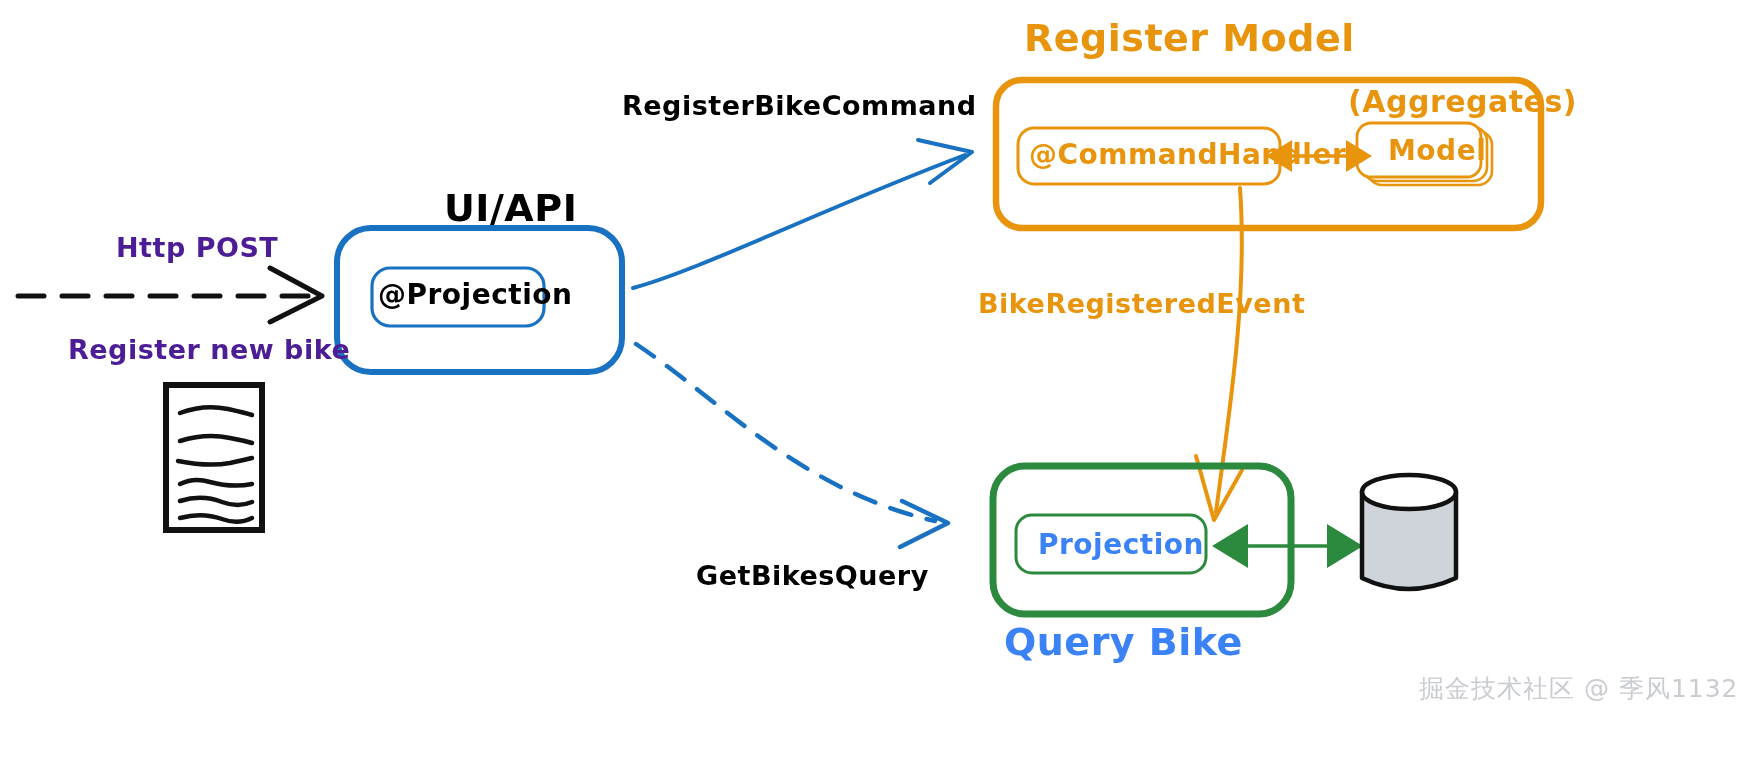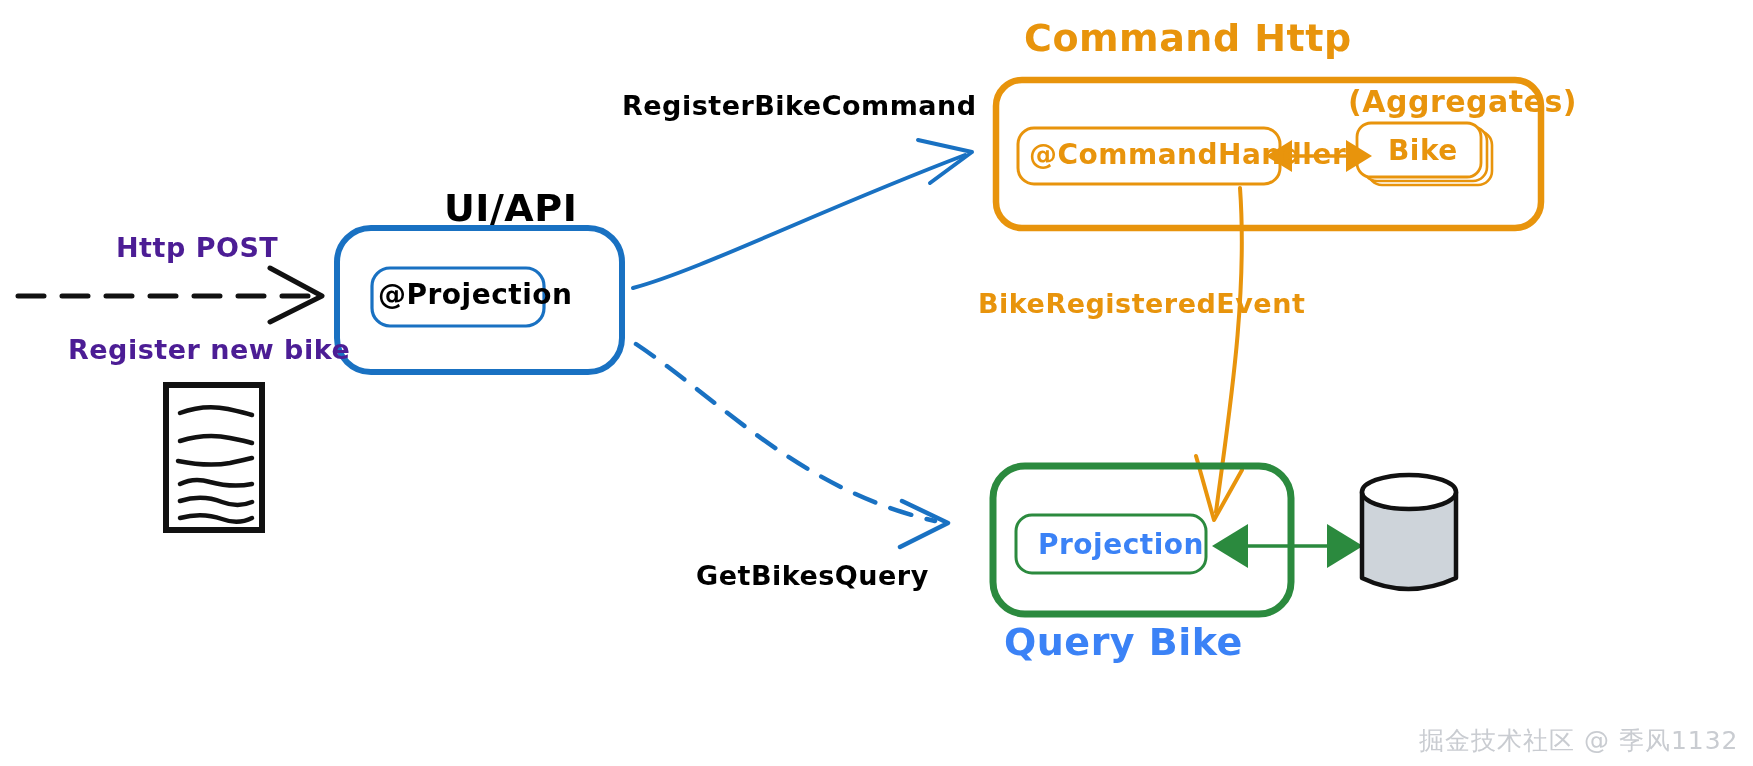--- a/index.html
+++ b/index.html
@@ -102,29 +102,29 @@
   <div class="lbl hand t-black title-sm" style="left:68px;top:334px;">Register new bike</div>
 
   <div class="lbl hand t-blue title-lg" style="left:444px;top:186px;">UI/API</div>
 
   <div class="lbl hand t-blue node-txt" style="left:378px;top:278px;">@Projection</div>
 
   <div class="lbl hand t-blue title-sm" style="left:622px;top:90px;">RegisterBikeCommand</div>
 
   <div class="lbl hand t-blue title-sm" style="left:696px;top:560px;">GetBikesQuery</div>
 
-  <div class="lbl hand t-orange title-lg" style="left:1024px;top:16px;">Command Http</div>
+  <div class="lbl hand t-orange title-lg" style="left:1024px;top:16px;">Register Model</div>
 
   <div class="lbl hand t-orange node-txt" style="left:1029px;top:138px;">@CommandHandler</div>
 
   <div class="lbl hand t-orange title-md" style="left:1348px;top:84px;">(Aggregates)</div>
 
-  <div class="lbl hand t-orange node-txt" style="left:1388px;top:134px;">Bike</div>
+  <div class="lbl hand t-orange node-txt" style="left:1388px;top:134px;">Model</div>
 
   <div class="lbl hand t-orange title-sm" style="left:978px;top:288px;">BikeRegisteredEvent</div>
 
   <div class="lbl hand t-green node-txt" style="left:1038px;top:528px;">Projection</div>
 
   <div class="lbl hand t-green title-lg" style="left:1004px;top:620px;">Query Bike</div>
 
-  <div class="watermark" style="left:1419px;top:724px;">掘金技术社区 @ 季风1132</div>
+  <div class="watermark" style="left:1419px;top:672px;">掘金技术社区 @ 季风1132</div>
 
 </div>
 
 </body></html>

